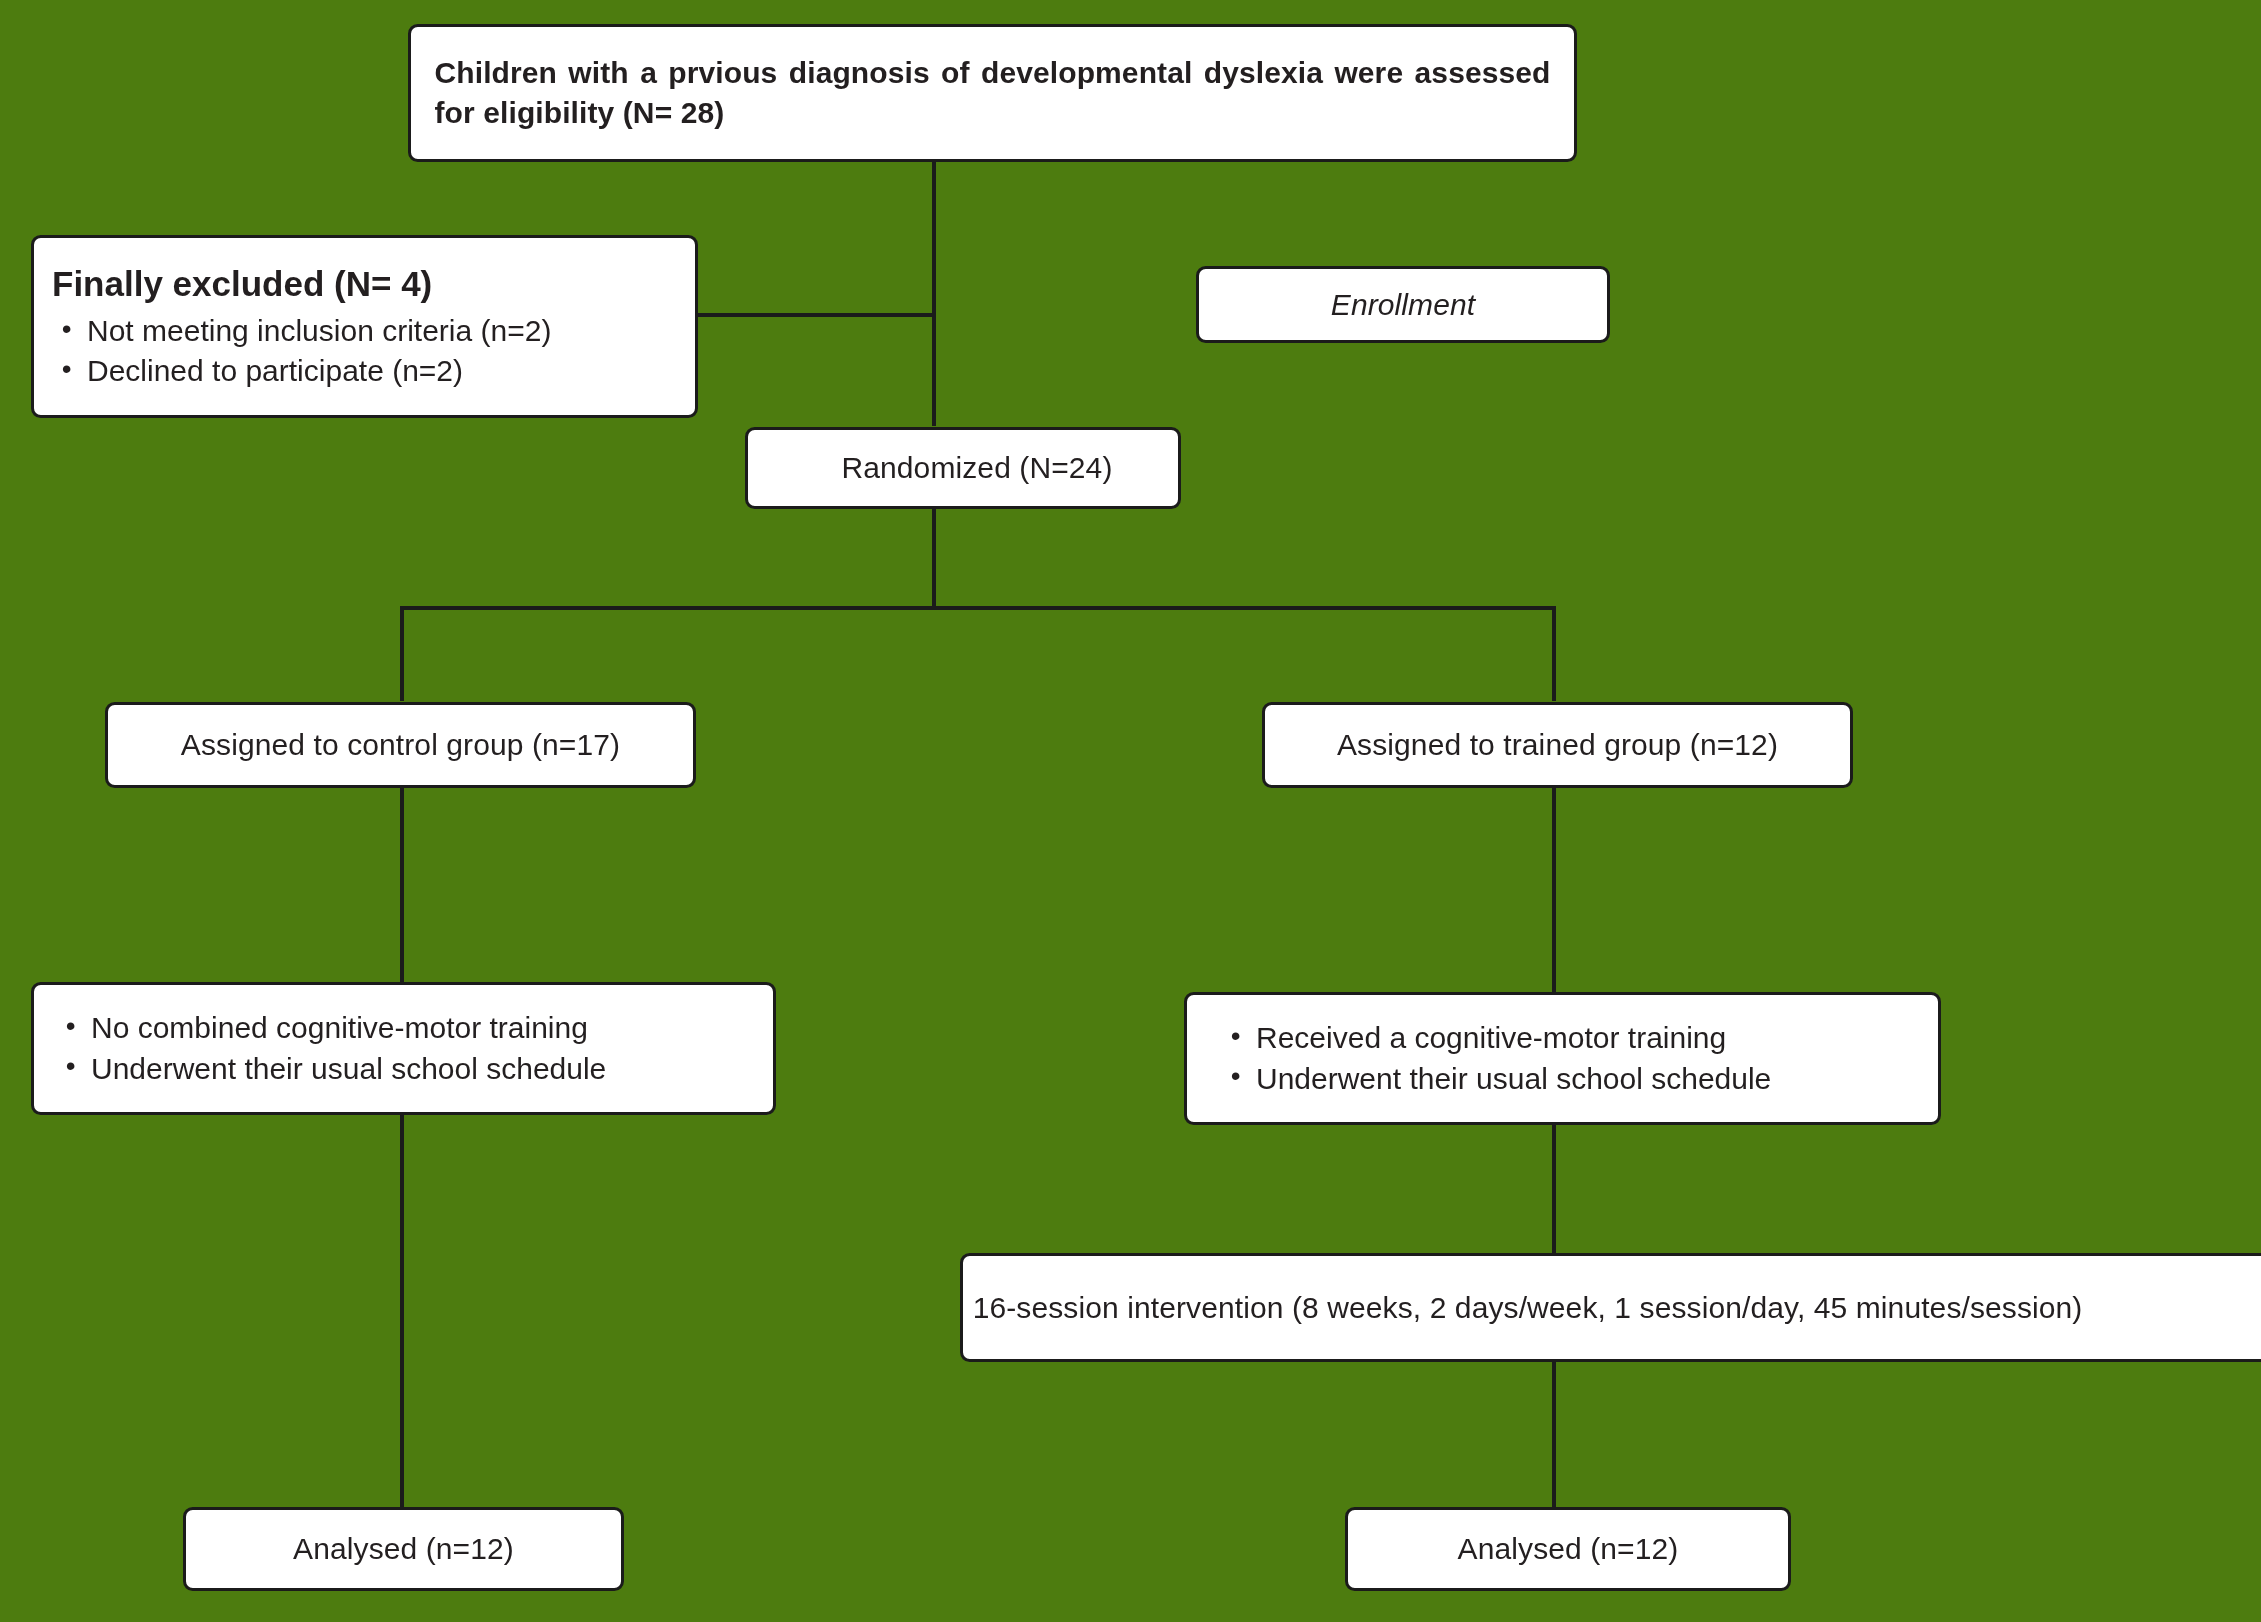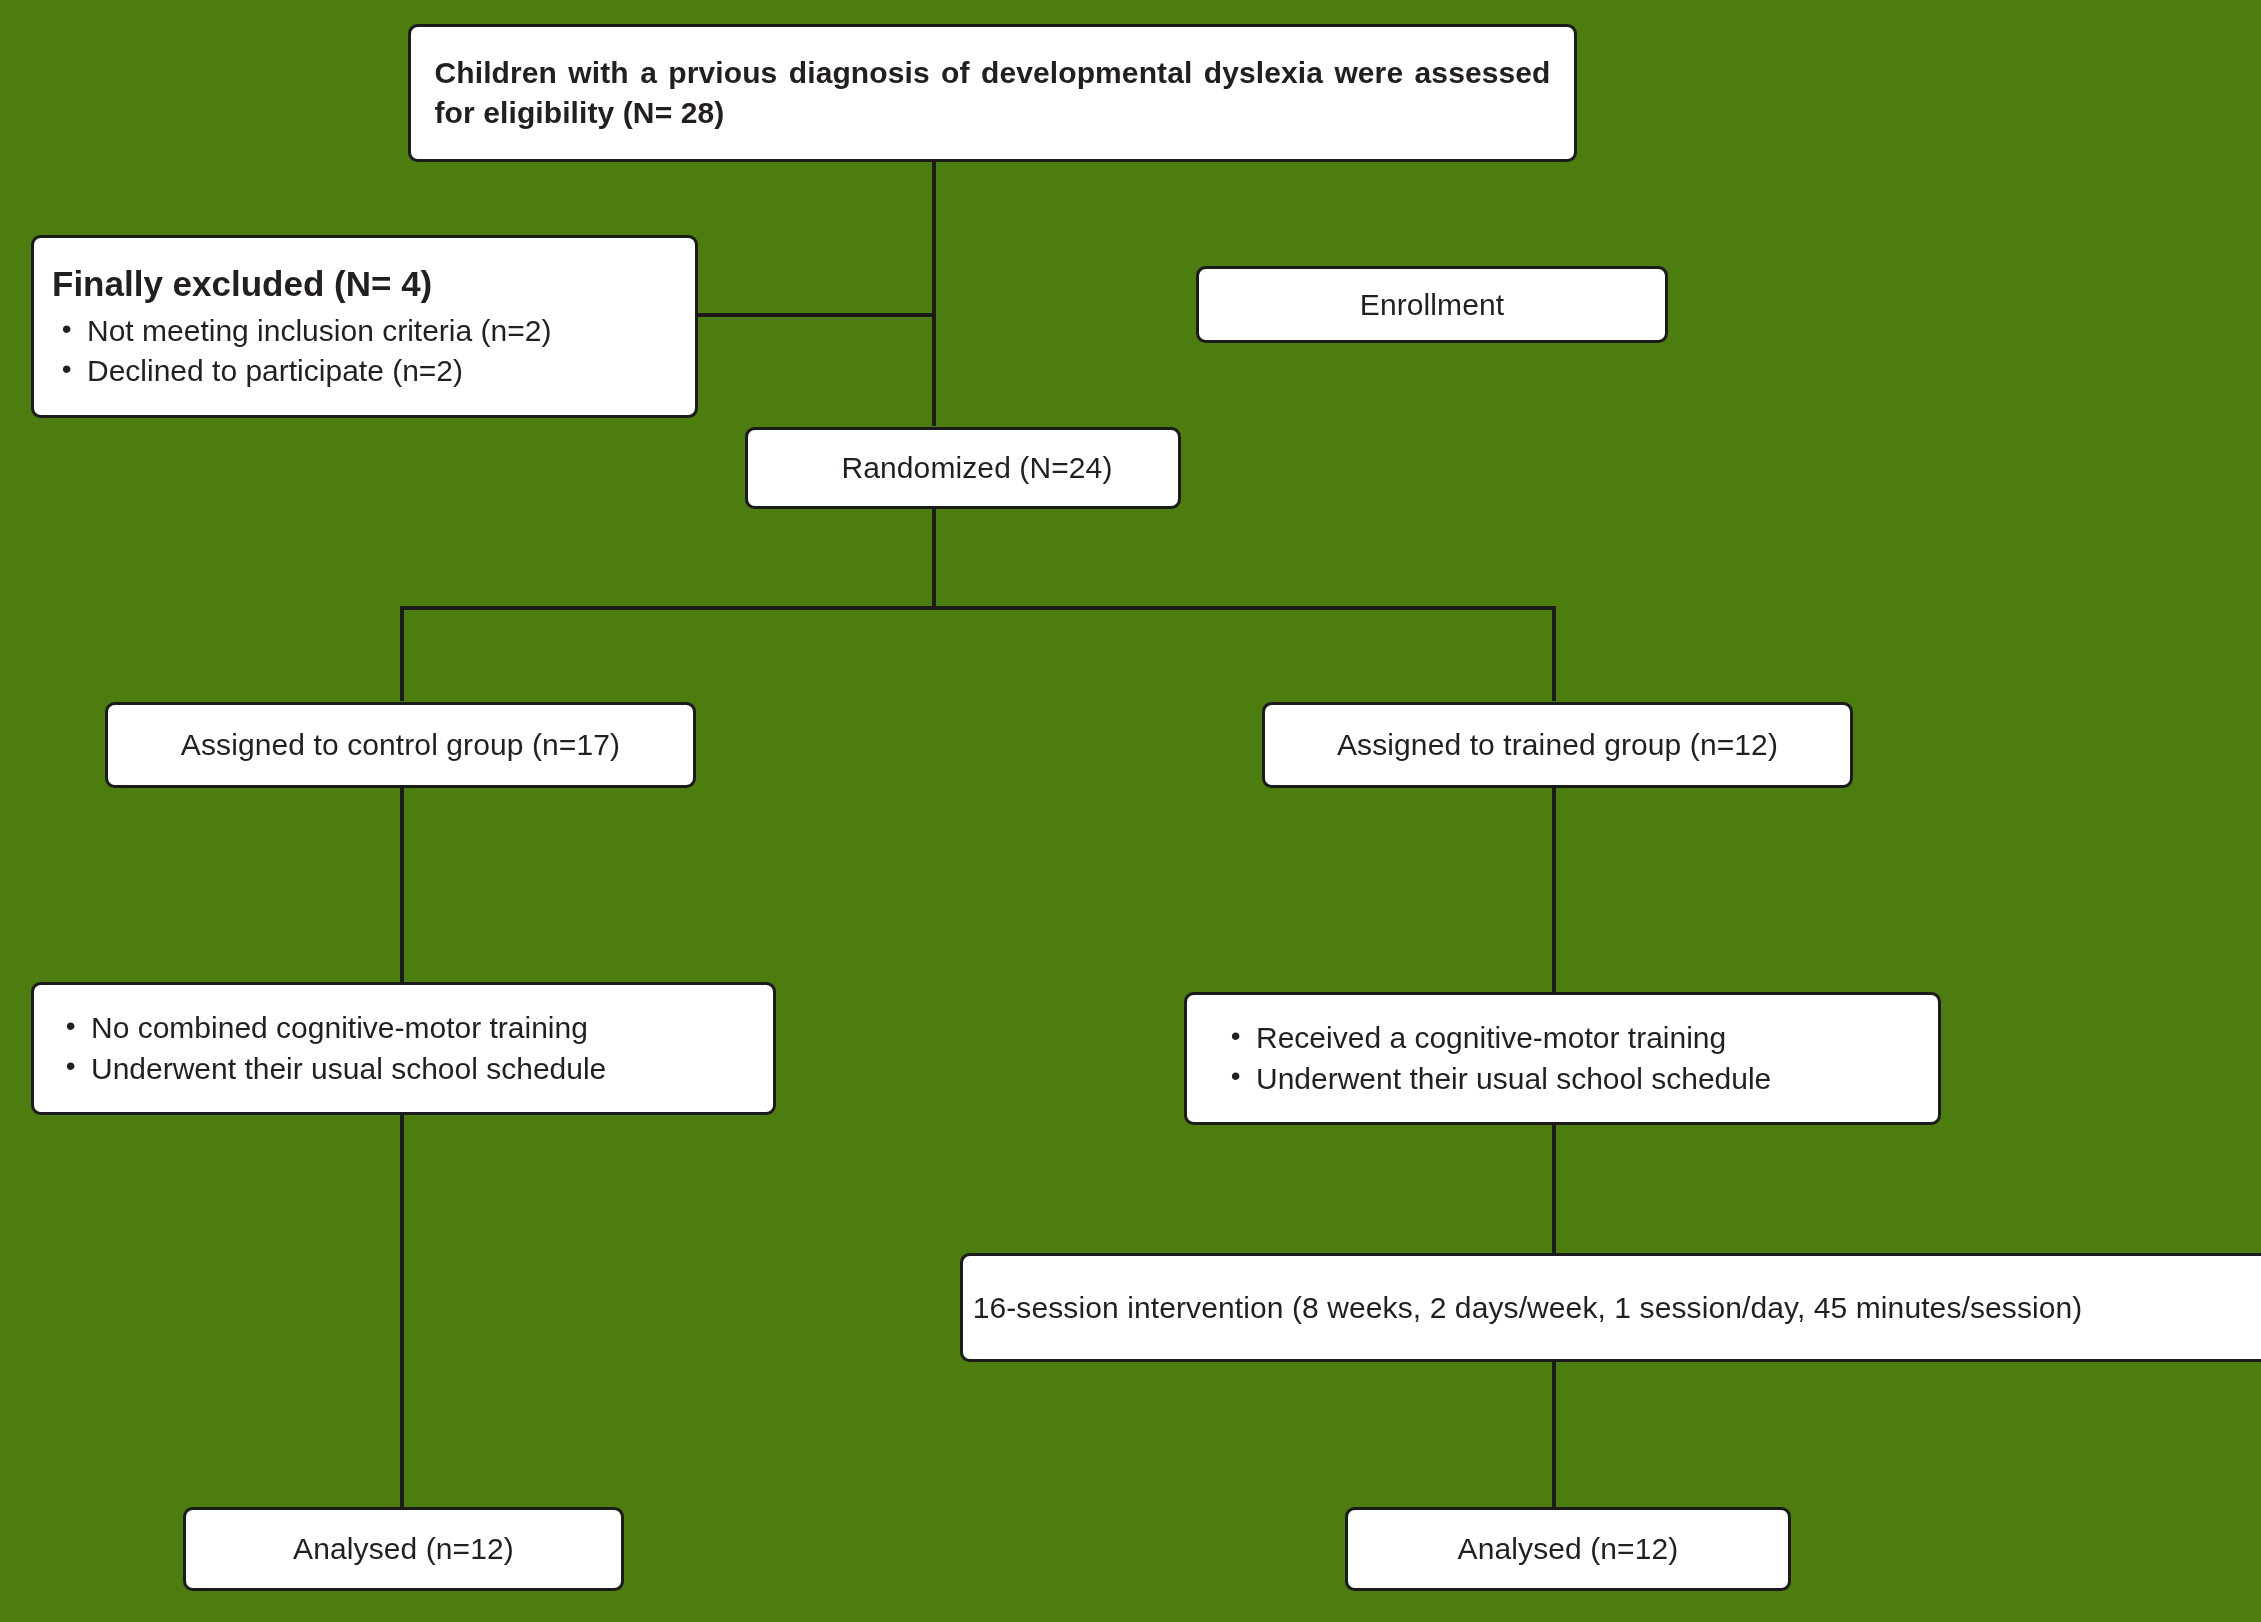--- a/index.html
+++ b/index.html
@@ -102,21 +102,21 @@
   </div>
 
   <div class="node" style="left:31px; top:235px; width:667px; height:183px; padding:0 18px;">
     <div class="lead">Finally excluded (N= 4)</div>
     <ul class="bullets">
       <li>Not meeting inclusion criteria (n=2)</li>
       <li>Declined to participate (n=2)</li>
     </ul>
   </div>
 
-  <div class="node center" style="left:1196px; top:266px; width:472px; height:77px;">
+  <div class="node center" style="left:1196px; top:266px; width:414px; height:77px;font-style:italic;">
     <div class="node-text">Enrollment</div>
   </div>
 
   <div class="node center" style="left:745px; top:427px; width:436px; height:82px;padding-left:28px;">
     <div class="node-text">Randomized (N=24)</div>
   </div>
 
   <div class="node center" style="left:105px; top:702px; width:591px; height:86px;">
     <div class="node-text">Assigned to control group (n=17)</div>
   </div>

